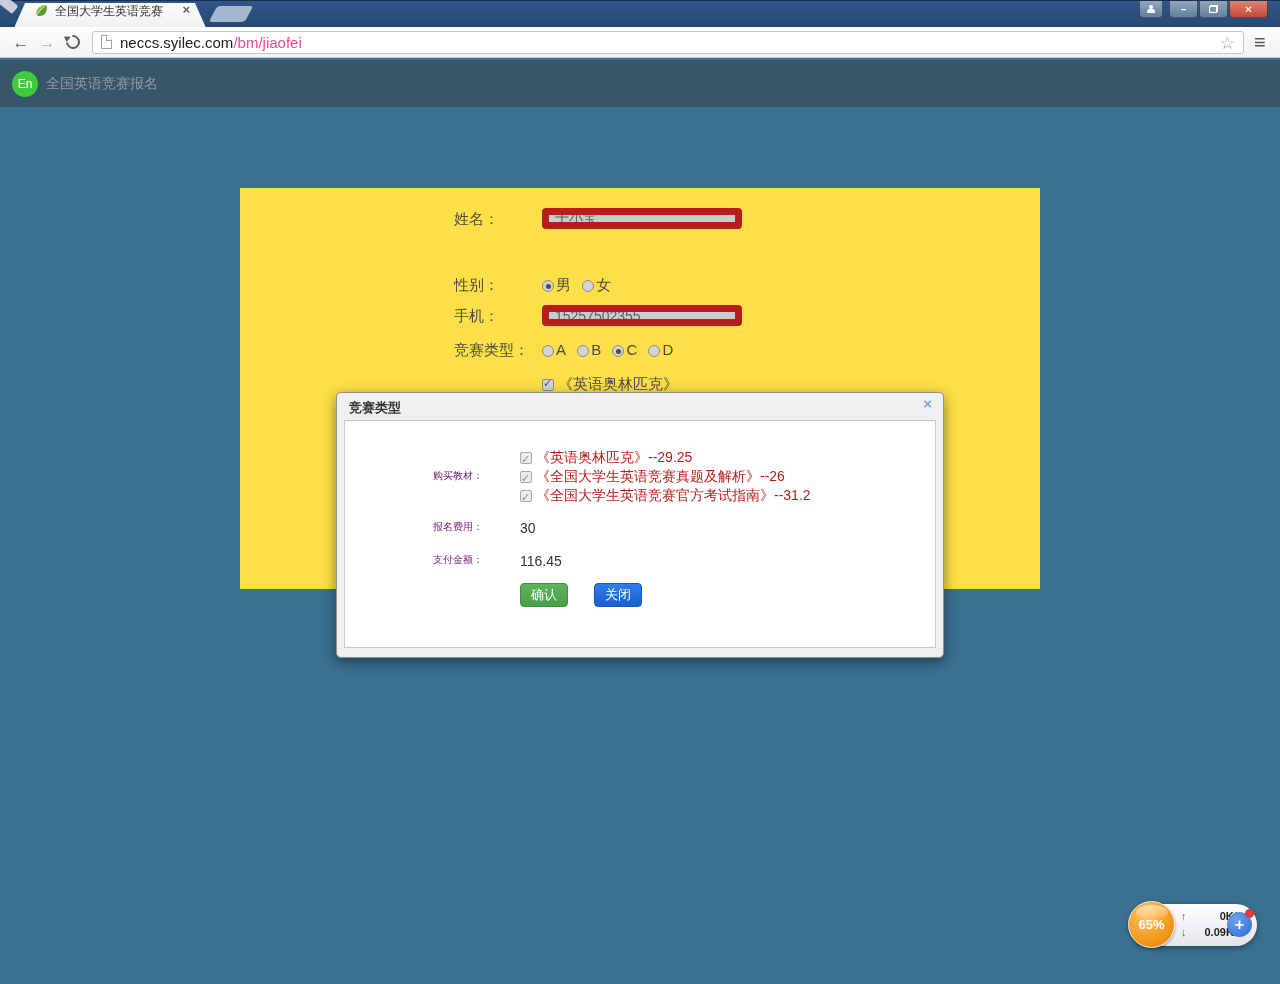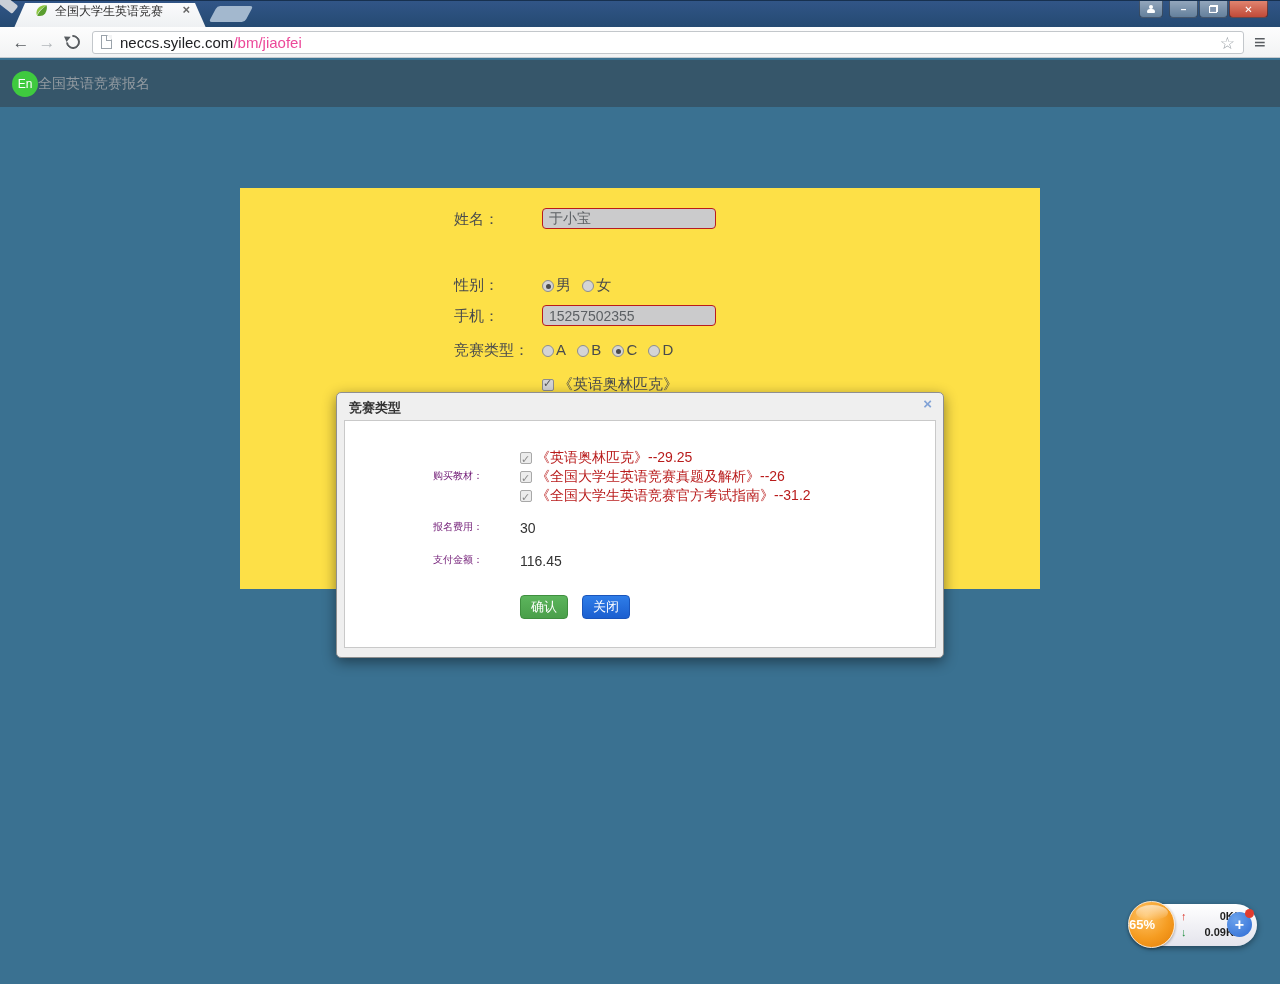--- a/index.html
+++ b/index.html
@@ -57,27 +57,27 @@
   .url-domain{color:#202124}
   .url-path{color:#ec4899}
   .star{position:absolute;right:8px;top:1px;font-size:17px;color:#9aa0a6}
   .menu-icon{margin-left:10px;font-size:20px;color:#595d61;letter-spacing:0}
 
   
   .siteheader{position:absolute;left:0;top:60px;width:1280px;height:47px;background:#36566a;
               display:flex;align-items:center}
   .logo{width:26px;height:26px;border-radius:50%;background:#3fca3f;margin-left:12px;
         color:#fff;font-size:12px;display:flex;align-items:center;justify-content:center}
-  .sitetitle{margin-left:0;font-size:14px;color:#939ba1}
+  .sitetitle{margin-left:8px;font-size:14px;color:#939ba1}
 
   .panel{position:absolute;left:240px;top:188px;width:800px;height:401px;background:#fde047}
   .frow{position:absolute;left:0;width:100%;height:24px;font-size:15px;color:#494b4d}
   .frow .flabel{position:absolute;left:214px;top:2px}
   .frow .fctrl{position:absolute;left:302px;top:0}
-  .tinput{width:174px;height:21px;border:1px solid #b91c1c;border-radius:4px;background:#cbcbcc;
+  .tinput{width:200px;height:21px;border:7px solid #b91c1c;border-radius:4px;background:#cbcbcc;
           color:#5c6064;font-size:14px;padding:0 6px;font-family:inherit}
   .radio{display:inline-block;width:12px;height:12px;border-radius:50%;background:#d4d4d5;
          border:1px solid #8d8d8e;position:relative;vertical-align:-2px;margin-right:2px}
   .radio.checked::after{content:"";position:absolute;left:3px;top:3px;width:5px;height:5px;
          border-radius:50%;background:#4b4b4c}
   .cbx{display:inline-block;width:12px;height:12px;background:#d4d4d5;border:1px solid #8d8d8e;
        border-radius:2px;position:relative;vertical-align:-2px;margin-right:4px}
   .cbx.checked::after{content:"✓";position:absolute;left:0px;top:-3px;font-size:11px;font-weight:bold;color:#565657}
   .opt{margin-right:7px;white-space:nowrap}
 
@@ -86,34 +86,34 @@
          border:1px solid #8f8f8f;border-radius:5px;box-shadow:0 4px 14px rgba(0,0,0,.45)}
   .m-title{position:absolute;left:12px;top:6px;font-size:13px;font-weight:bold;color:#333}
   .m-close{position:absolute;right:11px;top:3px;font-size:15px;font-weight:bold;color:#82a3d6;line-height:1}
   .m-body{position:absolute;left:7px;top:27px;right:7px;bottom:9px;background:#fff;border:1px solid #c9c9c9}
   .m-label{position:absolute;font-size:10px;color:#701a75}
   .m-val{position:absolute;font-size:14px;color:#333}
   .mcb{background:#ececec;border-color:#a8a8a8}
   .mcb.checked::after{color:#8a8a8a}
   .books{position:absolute;left:183px;top:55px;font-size:14px;color:#b91c1c;line-height:19px}
   .books div{white-space:nowrap}
-  .btnrow{position:absolute;left:183px;top:202px;display:flex;gap:14px}
+  .btnrow{position:absolute;left:183px;top:190px;display:flex;gap:26px}
   .mbtn{min-width:40px;height:24px;border-radius:4px;color:#fff;font-size:13px;font-family:inherit;
         display:flex;align-items:center;justify-content:center;padding:0 10px}
   .mbtn.ok{background:linear-gradient(#5cb55c,#4a9f4a);border:1px solid #3f8f3f}
   .mbtn.cls{background:linear-gradient(#2f7de8,#1b5fd0);border:1px solid #1a55bb}
 
   
   .widget{position:absolute;left:1128px;top:901px;width:129px;height:47px}
   .pill{position:absolute;left:3px;top:3px;right:0;height:42px;border-radius:21px;
         background:linear-gradient(#ffffff,#e4e4ec);box-shadow:0 2px 6px rgba(0,0,0,.4)}
   .ball{position:absolute;left:0;top:0;width:47px;height:47px;border-radius:50%;
         background:radial-gradient(circle at 38% 30%,#ffc468,#f59c21 55%,#e47d06);
         border:1px solid #fbe9d2;box-shadow:0 1px 3px rgba(0,0,0,.4);
-        color:#fff;font-size:13px;font-weight:bold;display:flex;align-items:center;justify-content:flex-start}
+        color:#fff;font-size:13px;font-weight:bold;display:flex;align-items:center;justify-content:center}
   .ball::before{content:"";position:absolute;left:7px;top:3px;width:32px;height:15px;border-radius:50%;
         background:linear-gradient(rgba(255,255,255,.6),rgba(255,255,255,0))}
   .speeds{position:absolute;left:53px;top:7px;width:62px;font-size:11px;font-weight:bold;color:#1d1d1d}
   .speeds .srow{display:flex;justify-content:space-between;line-height:16px}
   .arrow-up{color:#d93025}
   .arrow-down{color:#1e8e3e}
   .plusbtn{position:absolute;right:5px;top:11px;width:25px;height:25px;border-radius:50%;
         background:radial-gradient(circle at 35% 30%,#6aa2ec,#2e6bd4);color:#fff;font-size:16px;font-weight:bold;
         display:flex;align-items:center;justify-content:center}
   .plusbtn .dot{position:absolute;right:-2px;top:-3px;width:9px;height:9px;border-radius:50%;background:#e23b2e}

